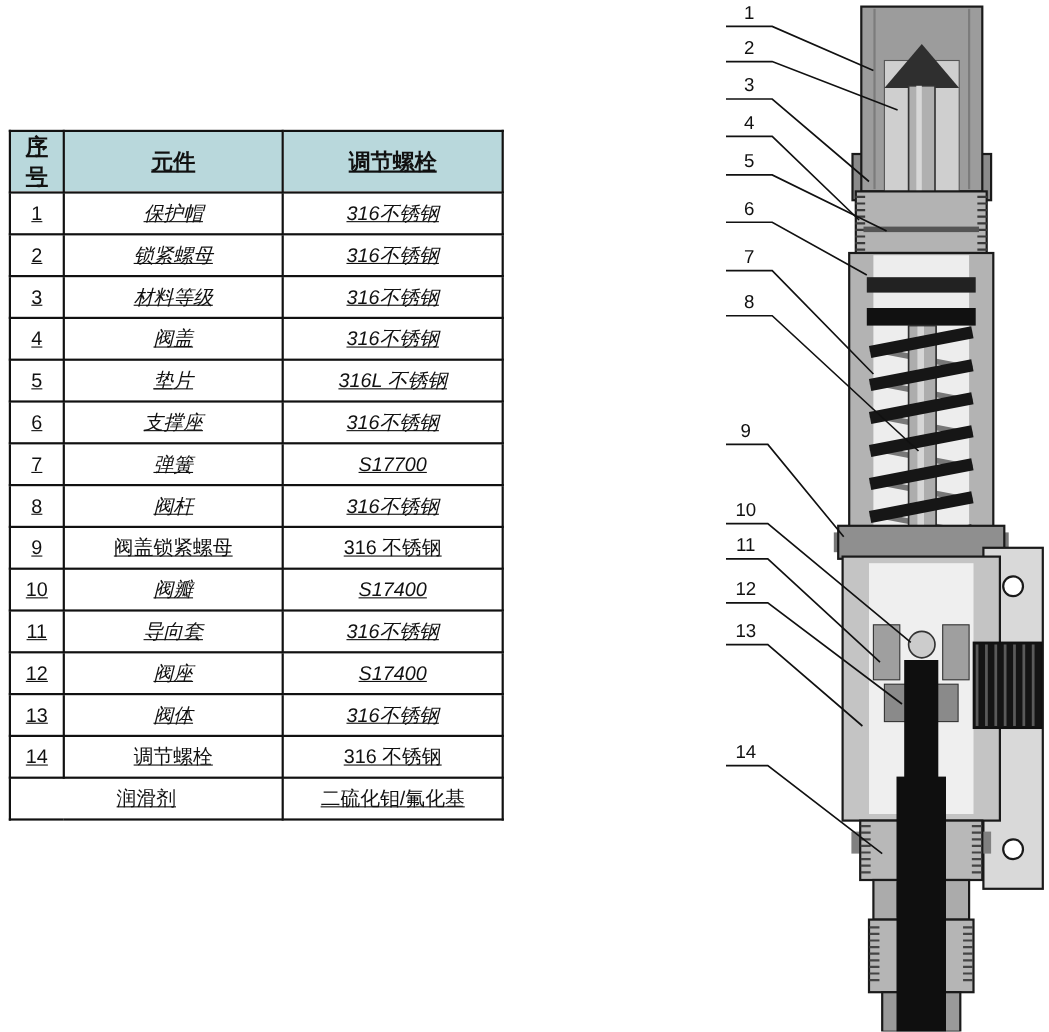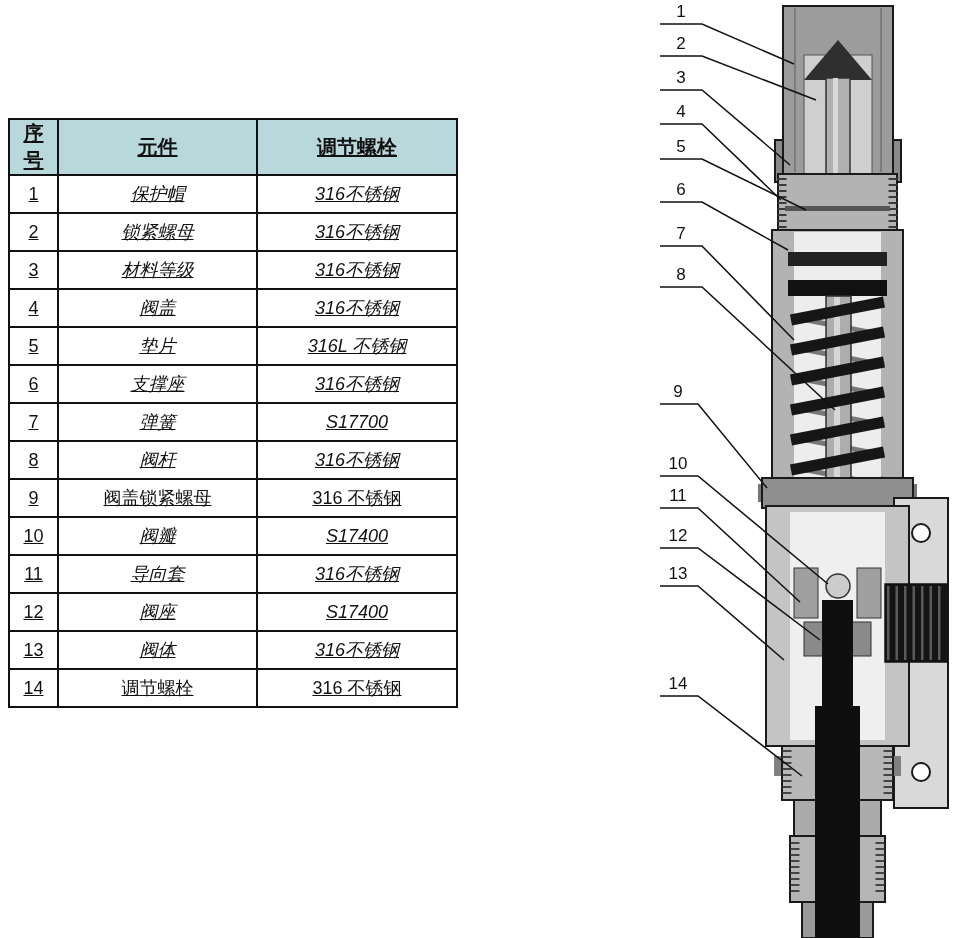--- a/index.html
+++ b/index.html
@@ -102,20 +102,24 @@
       <tr>
           <td>13</td>
           <td class="italic">阀体</td>
           <td class="italic">316不锈钢</td>
         </tr>
       <tr>
           <td>14</td>
           <td class="upright">调节螺栓</td>
           <td class="upright">316 不锈钢</td>
         </tr>
+      <tr>
+        <td colspan="2" class="upright">润滑剂</td>
+        <td class="upright">二硫化钼/氟化基</td>
+      </tr>
     </tbody>
   </table>
 
   <svg class="diagram" viewBox="0 0 300 938">
 
     <rect x="121" y="140" width="126" height="42" fill="#8a8a8a" stroke="#1a1a1a" stroke-width="2"></rect>
 
     <g>
       <rect x="129" y="6" width="110" height="168" fill="#9c9c9c" stroke="#1a1a1a" stroke-width="2"></rect>
       <line x1="141" y1="8" x2="141" y2="172" stroke="#7c7c7c" stroke-width="2"></line>

